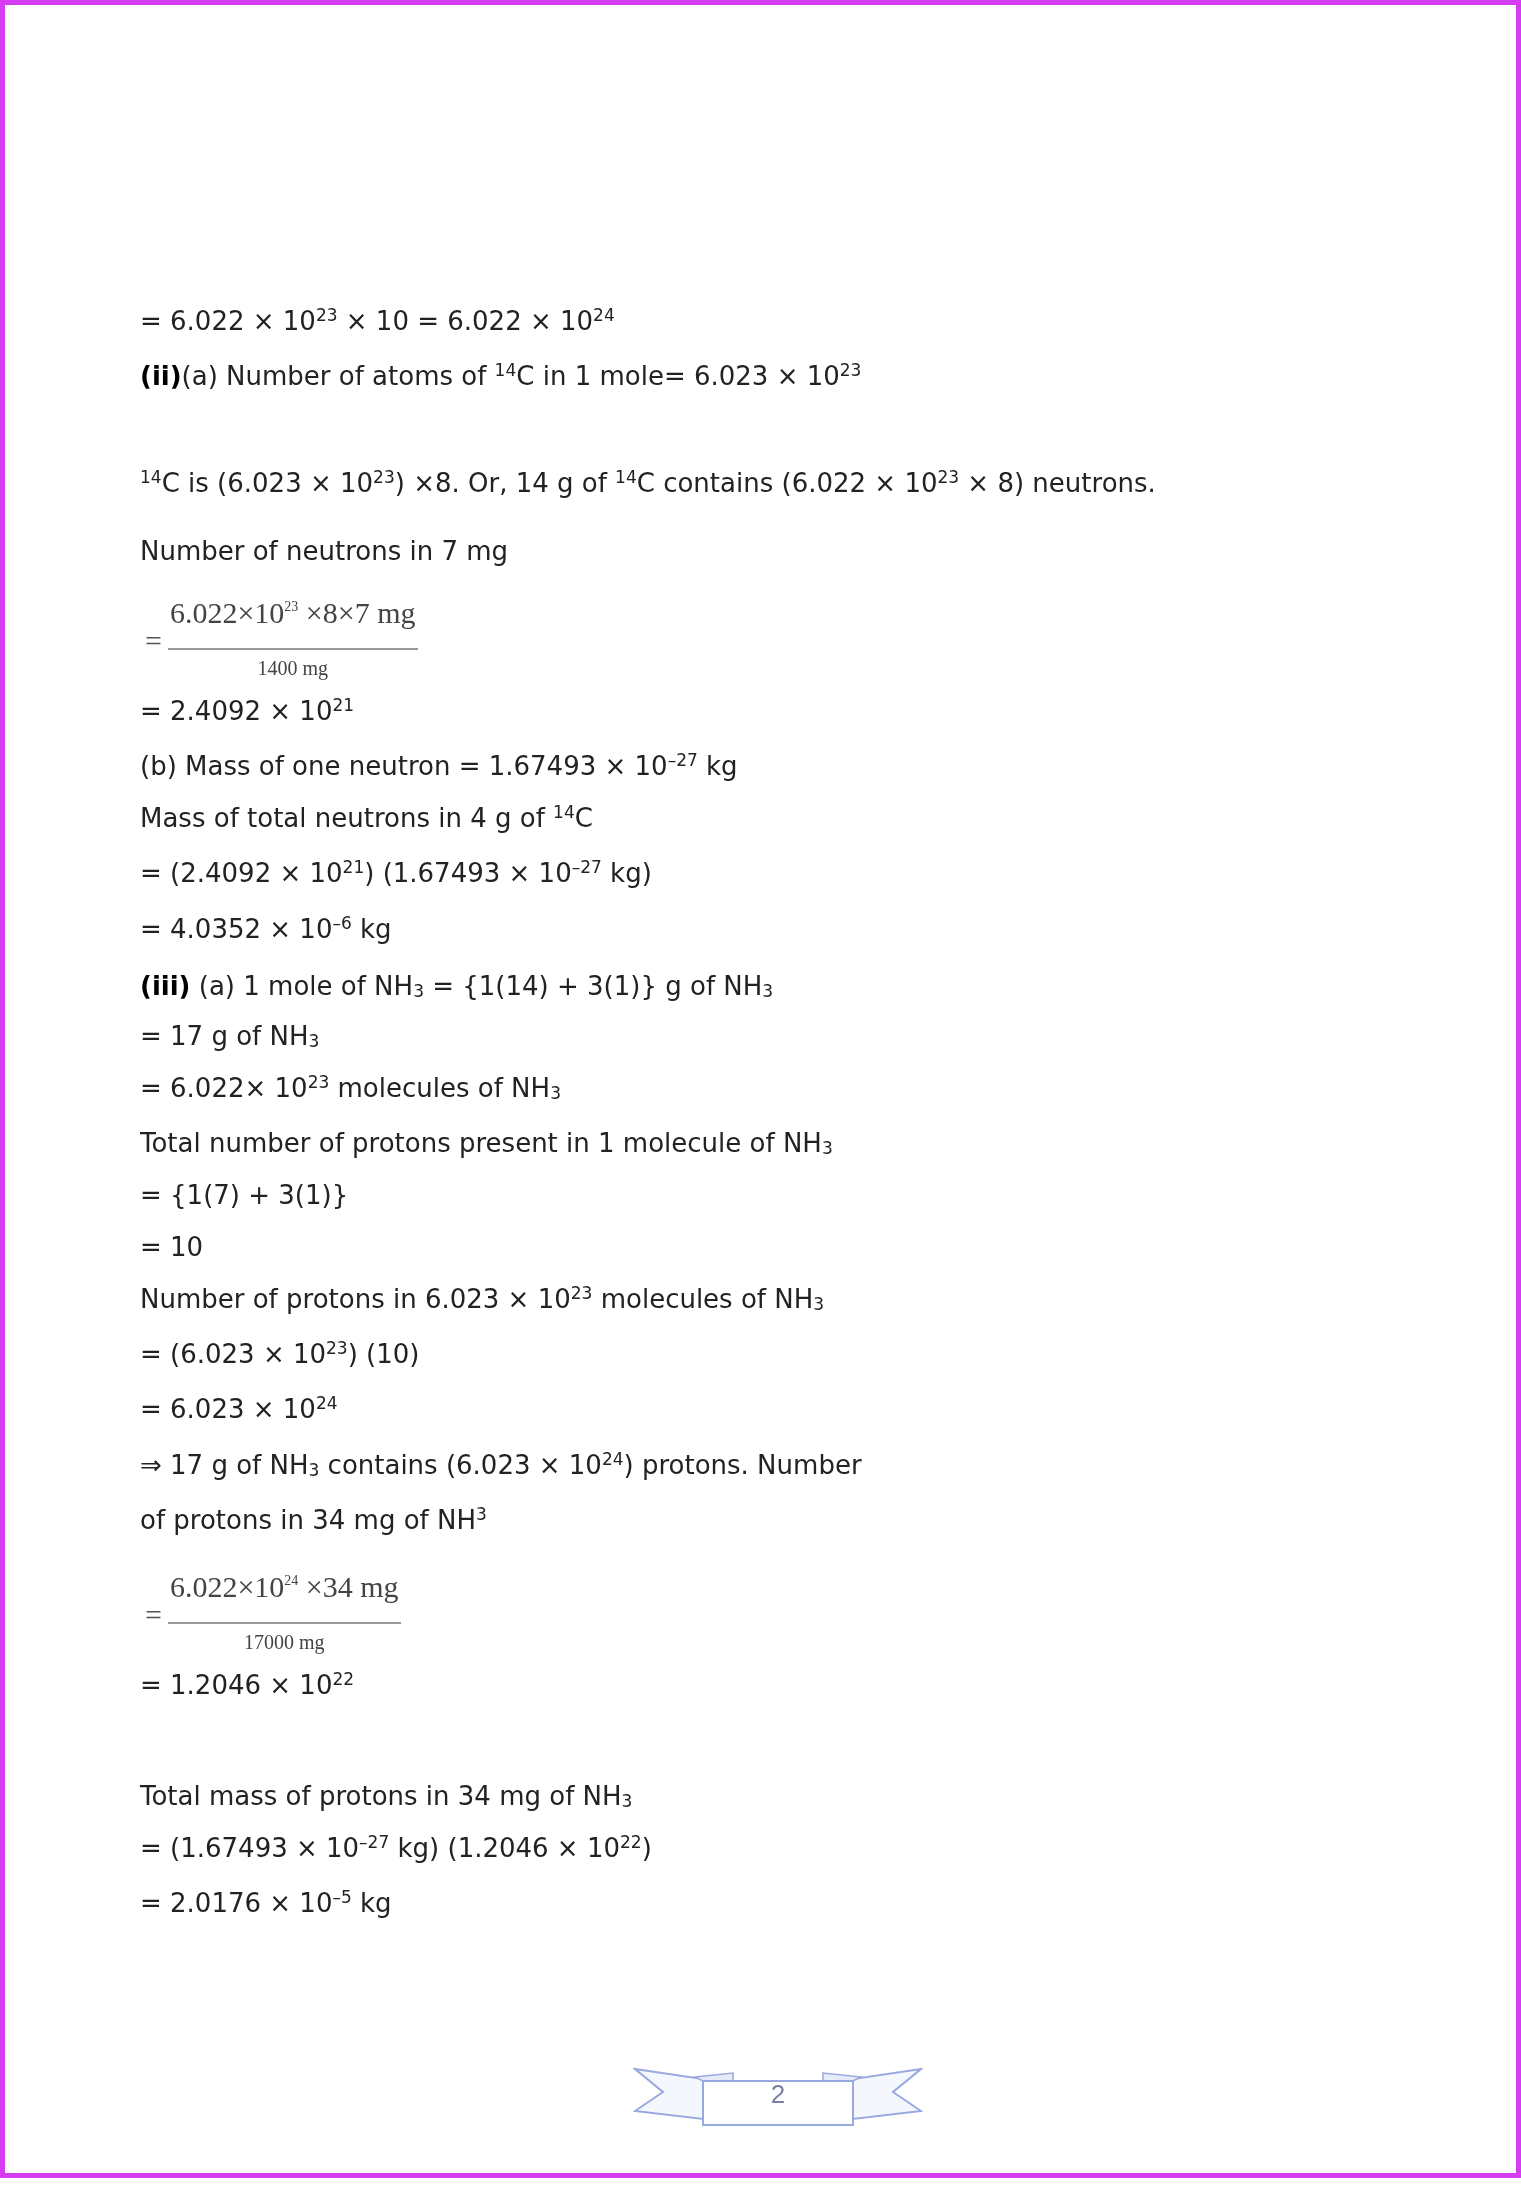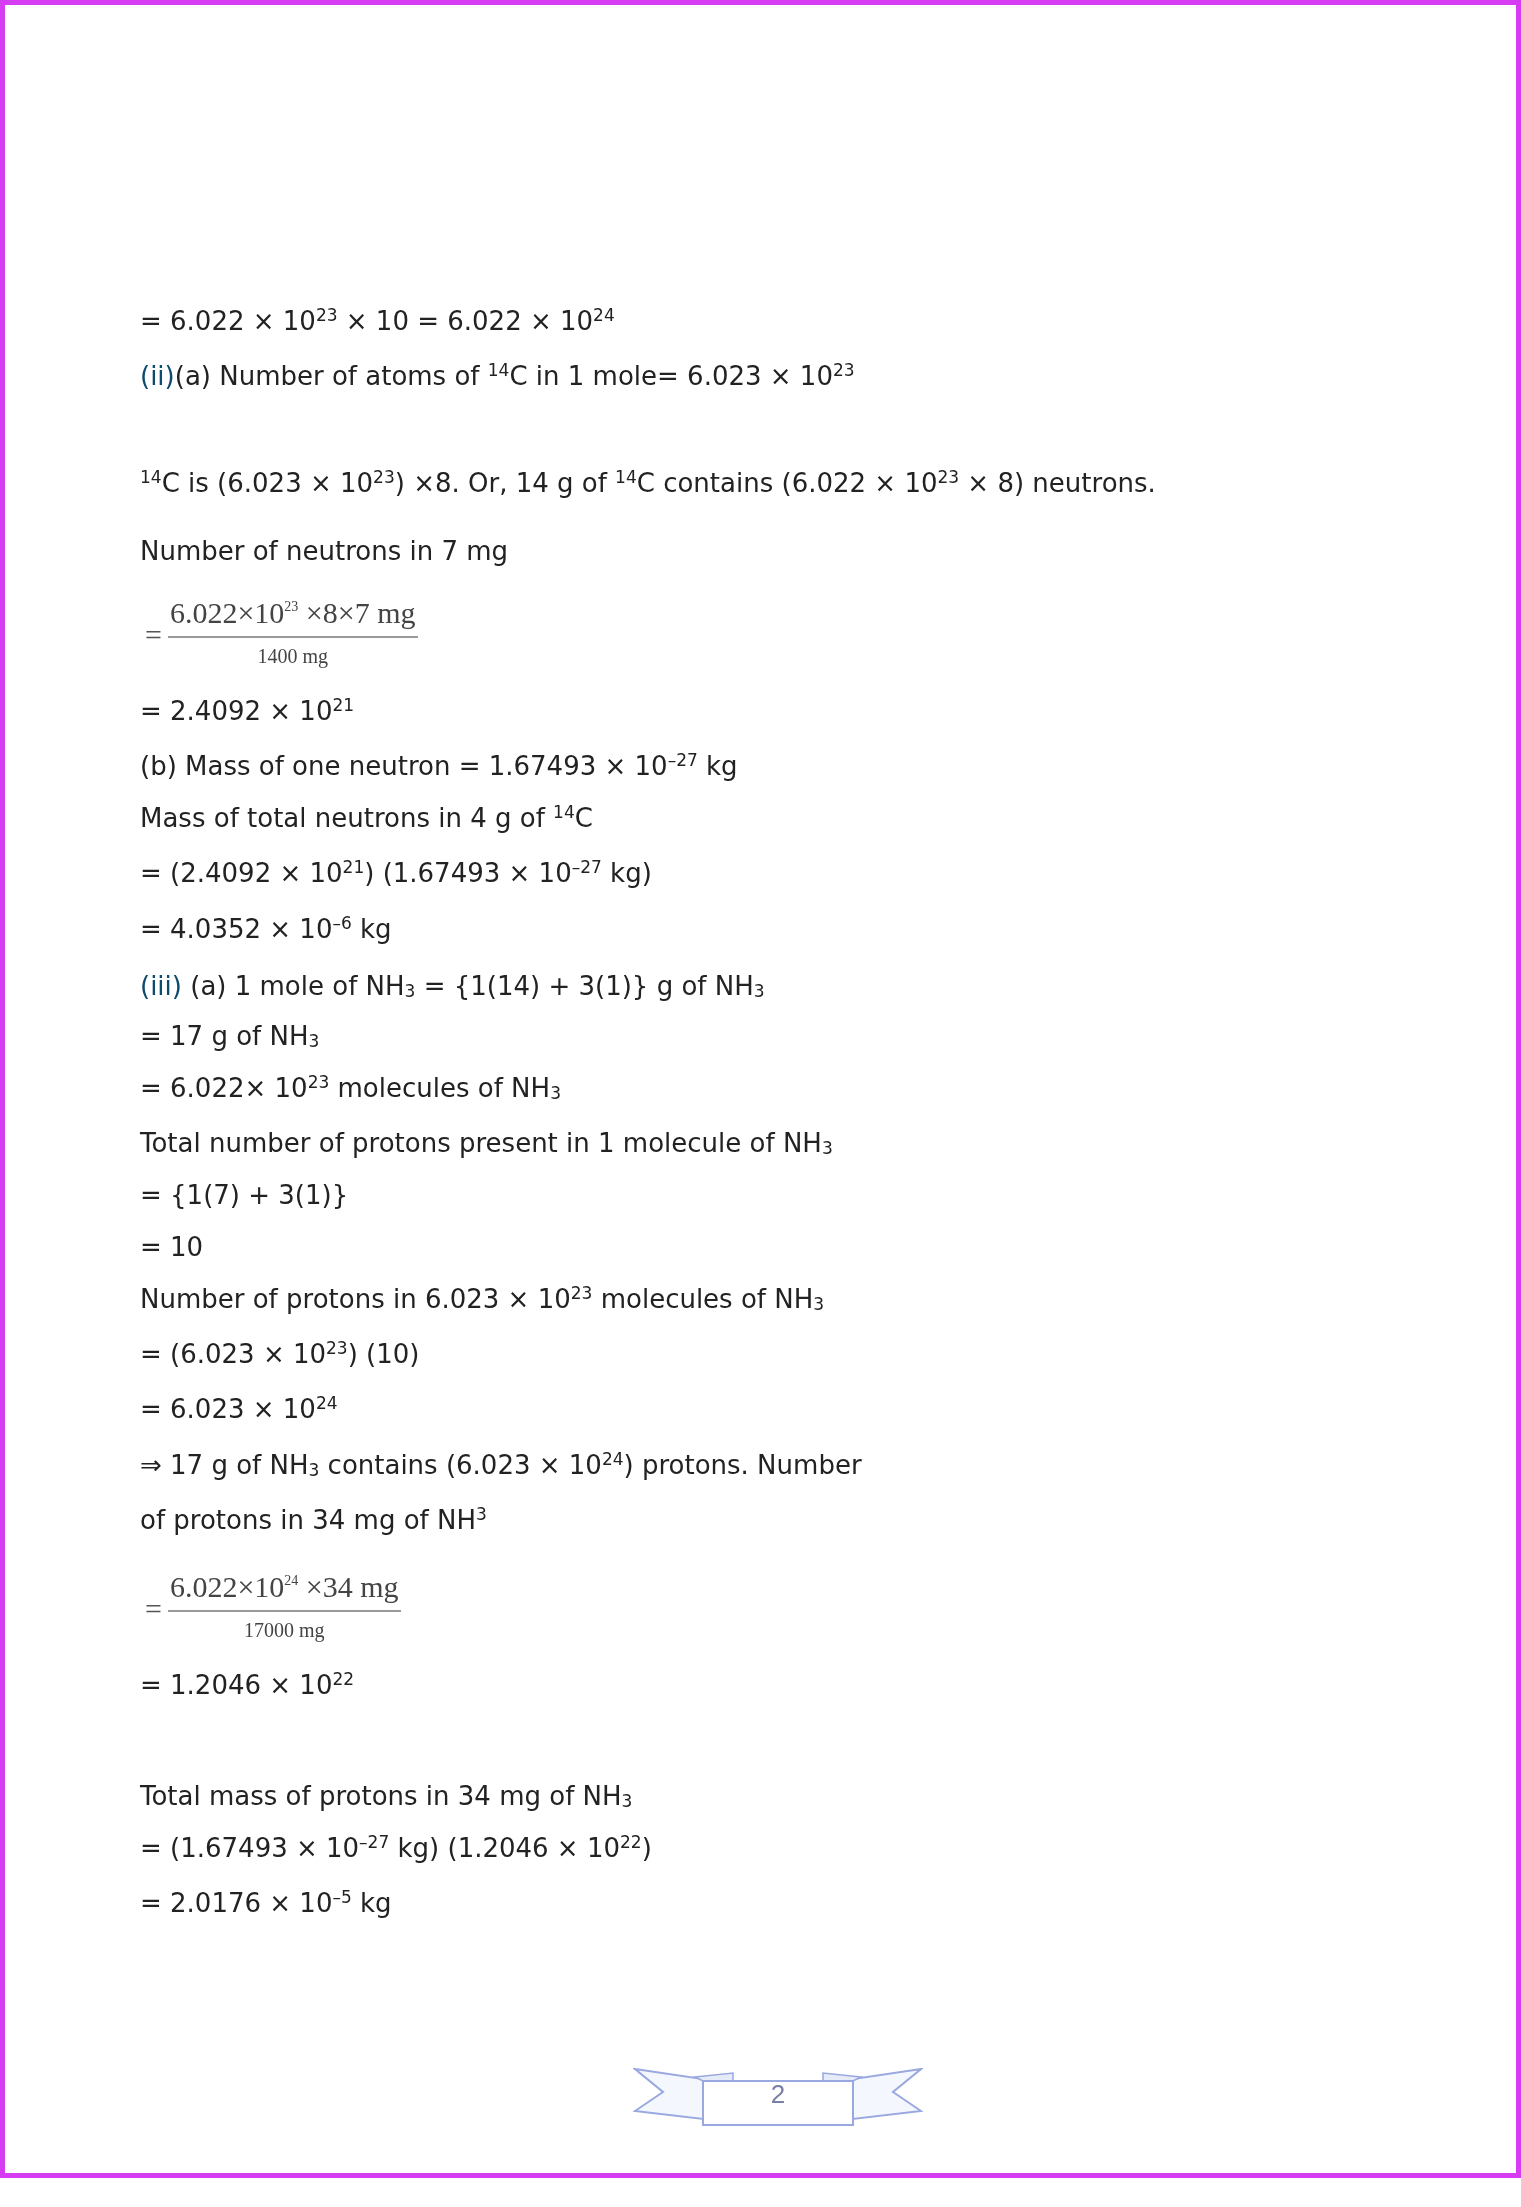--- a/index.html
+++ b/index.html
@@ -17,31 +17,31 @@
     white-space: nowrap;
     font-family: "DejaVu Sans", sans-serif;
     font-size: 26px;
     color: #222222;
     line-height: 30px;
     height: 30px;
     transform: translateY(-15px);
   }
   .line sup { font-size: 17px; vertical-align: 9px; line-height: 0; }
   .line sub { font-size: 17px; vertical-align: -2px; line-height: 0; }
-  .label { color: #0c4a6e; font-weight: normal; }
+  .label { color: #000000; font-weight: bold; }
   .frac {
     position: absolute;
     left: 140px;
     font-family: "Liberation Serif", serif;
     color: #444444;
     display: flex; align-items: center;
   }
   .frac .eq { font-size: 30px; margin-right: 6px; color: #555; }
   .frac .fr { display: flex; flex-direction: column; align-items: center; }
-  .frac .num { font-size: 30px; line-height: 34px; padding: 0 2px 6px 2px; white-space: nowrap; }
+  .frac .num { font-size: 30px; line-height: 34px; padding: 0 2px 18px 2px; white-space: nowrap; }
   .frac .num sup { font-size: 14px; vertical-align: 12px; line-height: 0; }
   .frac .bar { height: 2px; background: #9a9a9a; align-self: stretch; }
   .frac .den { font-size: 20px; line-height: 36px; white-space: nowrap; }
   .ribbon {
     position: absolute; left: 628px; top: 2052px; width: 290px; height: 80px;
   }
   .ribbon svg { position: absolute; left: 0; top: 0; }
   .ribbon .pnum {
     position: absolute; left: 0; width: 290px; top: 22px; text-align: center;
     font-family: "Liberation Sans", sans-serif; font-size: 26px; color: #7a7fa6;

